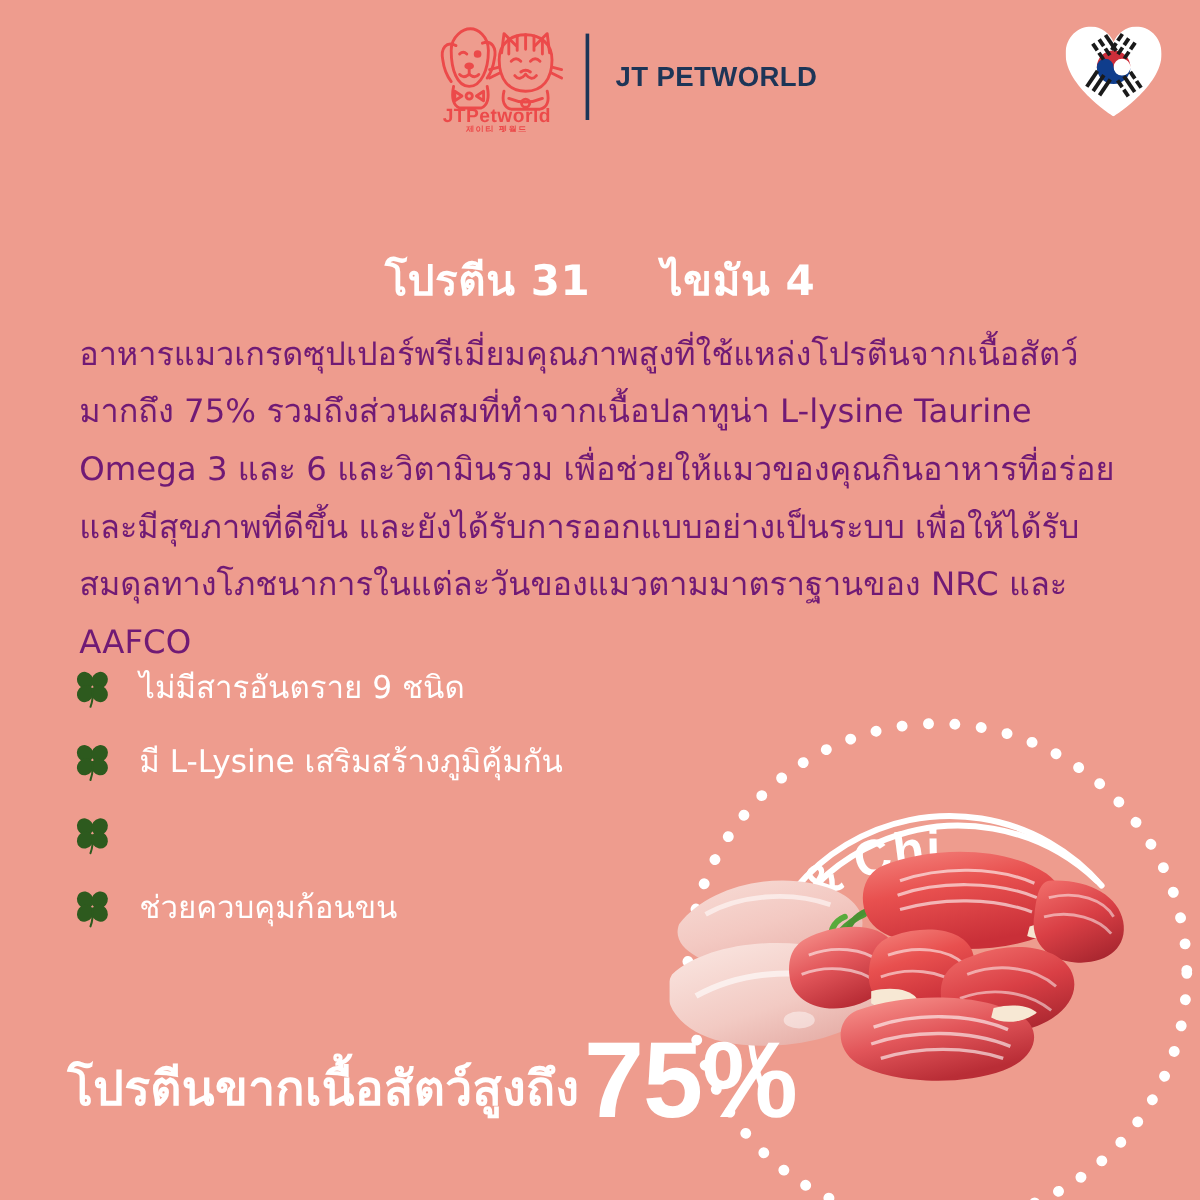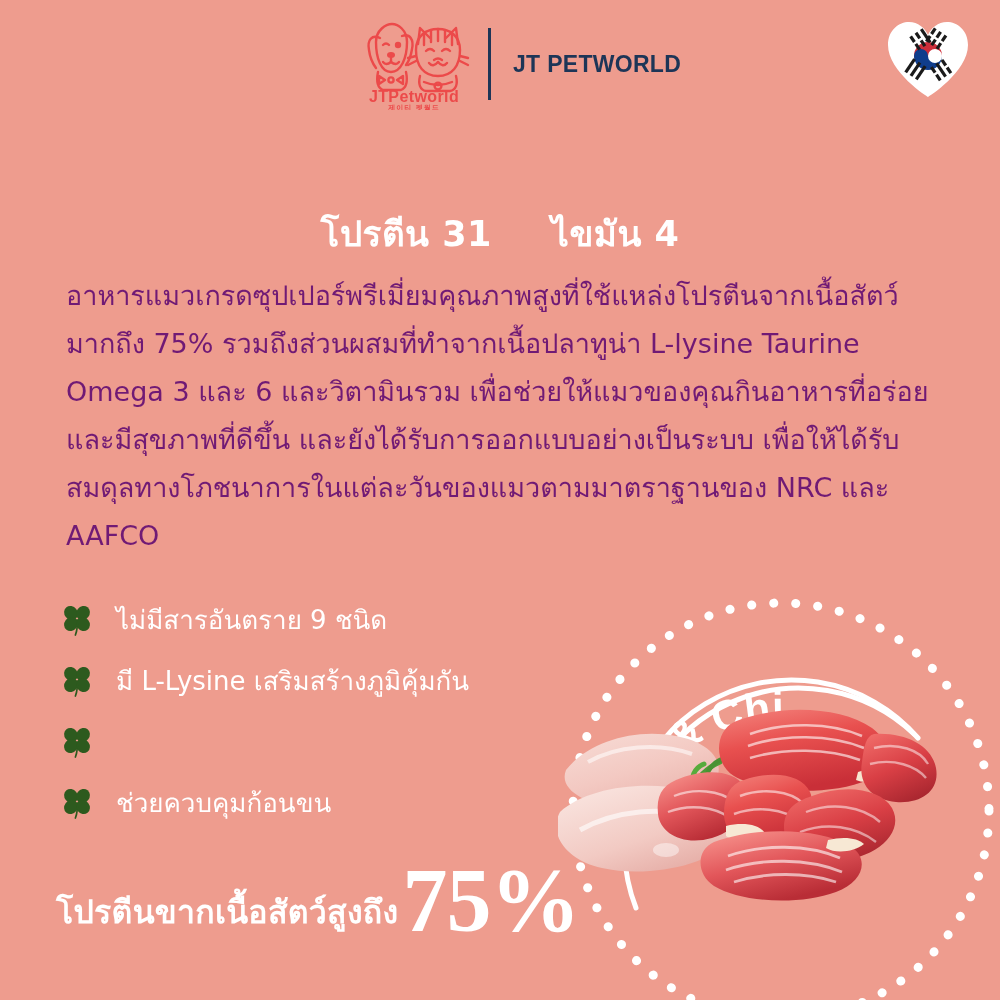--- a/index.html
+++ b/index.html
@@ -85,21 +85,21 @@
     color: #701a75;
     font-family: "DejaVu Sans", sans-serif;
     font-size: 27px;
     line-height: 48px;
     font-weight: 400;
   }
 
   
   .bullets {
     position: absolute;
-    top: 594px;
+    top: 548px;
     left: 60px;
     width: 560px;
   }
   .bullet-row {
     display: flex;
     align-items: center;
     height: 52px;
     margin-bottom: 9px;
   }
   .clover {
@@ -142,29 +142,29 @@
   
   .footer-claim {
     position: absolute;
     left: 56px;
     bottom: 60px;
     display: flex;
     align-items: flex-end;
     color: #ffffff;
   }
   .claim-text {
-    font-family: Liberation Serif, serif;
+    font-family: Liberation Mono, monospace;
     font-weight: bold;
-    font-size: 32px;
+    font-size: 40px;
     line-height: 44px;
     padding-bottom: 6px;
     letter-spacing: 0.3px;
   }
   .claim-figure {
-    font-family: Liberation Serif, serif;
+    font-family: Liberation Sans, sans-serif;
     font-weight: bold;
     font-size: 90px;
     line-height: 78px;
     letter-spacing: -1px;
     margin-left: 4px;
   }
 </style>
 </head>
 <body>
 

